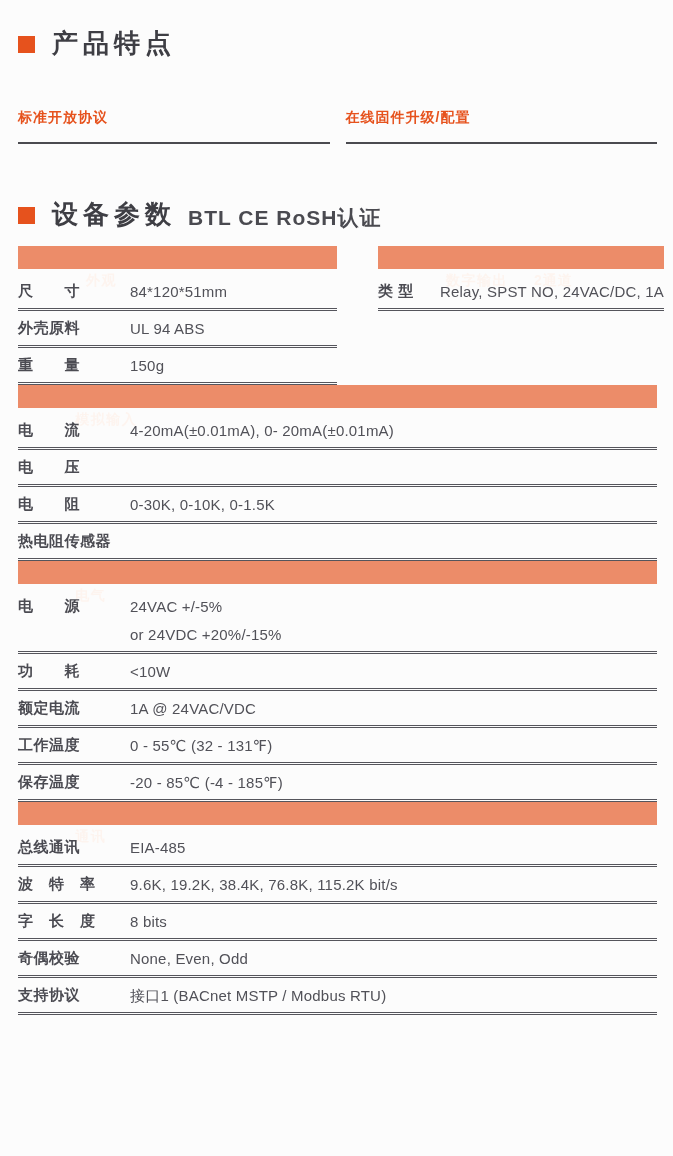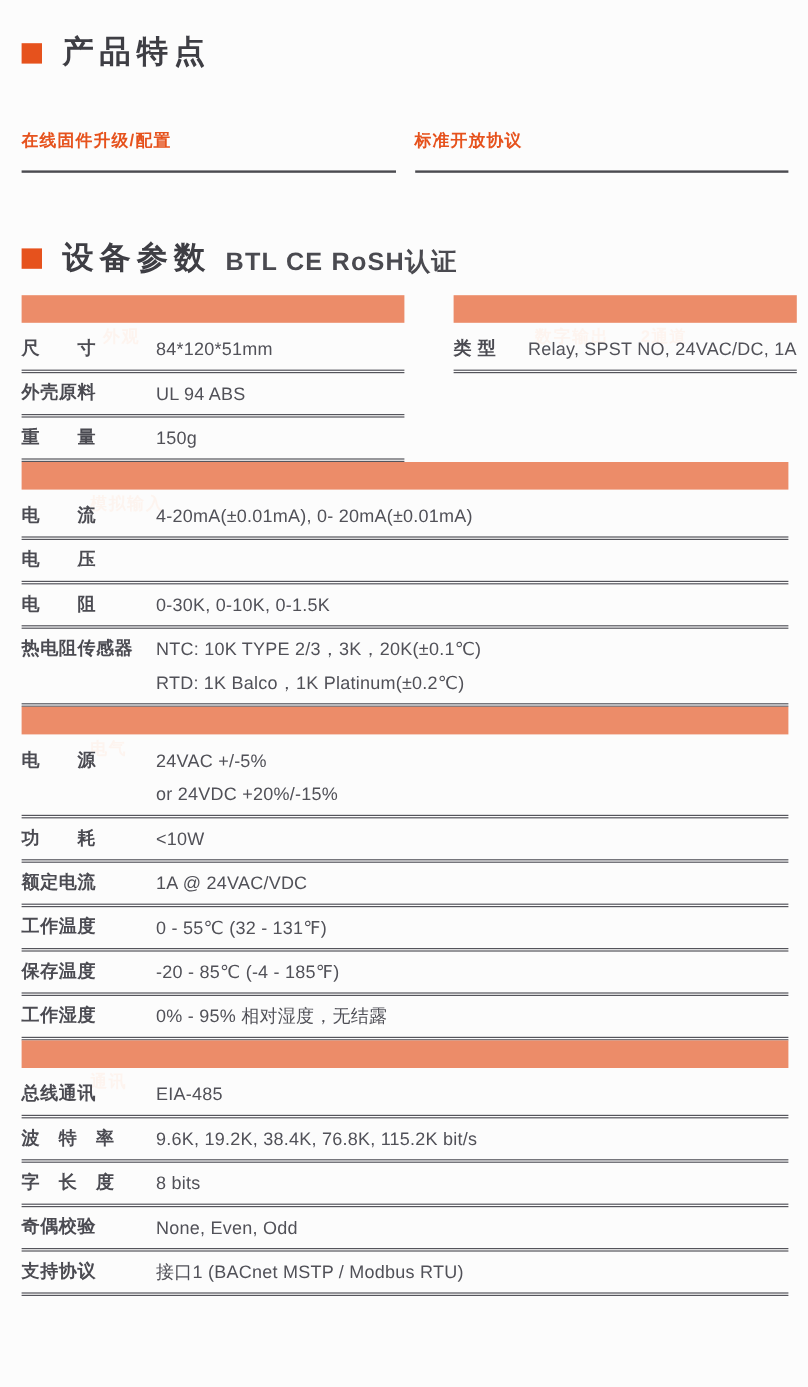--- a/index.html
+++ b/index.html
@@ -136,35 +136,35 @@
 
 <div class="page">
 
   <header class="section-title">
     <span class="bullet"></span>
     <h1>产品特点</h1>
   </header>
 
   <div class="feature-cols">
     <div class="feature-col">
-      <div class="feature-header">在线固件升级/配置</div>
-      <div class="feature-divider"></div>
-      <div class="feature-body">
-          <div class="feature-line"></div>
-        </div>
-    </div>
-    <div class="feature-col">
       <div class="feature-header">标准开放协议</div>
       <div class="feature-divider"></div>
       <div class="feature-body">
           <div class="feature-line"></div>
           <div class="feature-line"></div>
           <div class="feature-line"></div>
         </div>
     </div>
+    <div class="feature-col">
+      <div class="feature-header">在线固件升级/配置</div>
+      <div class="feature-divider"></div>
+      <div class="feature-body">
+          <div class="feature-line"></div>
+        </div>
+    </div>
   </div>
 
   <div class="params-section">
     <header class="section-title">
       <span class="bullet"></span>
       <h1>设备参数</h1>
       <span class="section-subtitle">BTL CE RoSH认证</span>
     </header>
 
     <div class="tables-2col">
@@ -231,24 +231,20 @@
         </div>
           <div class="spec-row">
           <span class="spec-label">电　　阻</span>
           <span class="spec-value">
             <span class="value-line">0-30K, 0-10K, 0-1.5K</span>
 
           </span>
         </div>
           <div class="spec-row">
           <span class="spec-label">热电阻传感器</span>
-          <span class="spec-value">
-            <span class="value-line">NTC: 10K TYPE 2/3，3K，20K(±0.1℃)</span>
-            <span class="value-line2">RTD: 1K Balco，1K Platinum(±0.2℃)</span>
-          </span>
         </div>
         </div>
     </div>
 
     <div class="spec-table full">
       <div class="spec-bar">
         <span>电气</span>
       </div>
       <div class="spec-rows">
           <div class="spec-row">
@@ -279,27 +275,20 @@
 
           </span>
         </div>
           <div class="spec-row">
           <span class="spec-label">保存温度</span>
           <span class="spec-value">
             <span class="value-line">-20 - 85℃ (-4 - 185℉)</span>
 
           </span>
         </div>
-          <div class="spec-row">
-          <span class="spec-label">工作湿度</span>
-          <span class="spec-value">
-            <span class="value-line">0% - 95% 相对湿度，无结露</span>
-
-          </span>
-        </div>
         </div>
     </div>
 
     <div class="spec-table full">
       <div class="spec-bar">
         <span>通讯</span>
       </div>
       <div class="spec-rows">
           <div class="spec-row">
           <span class="spec-label">总线通讯</span>

